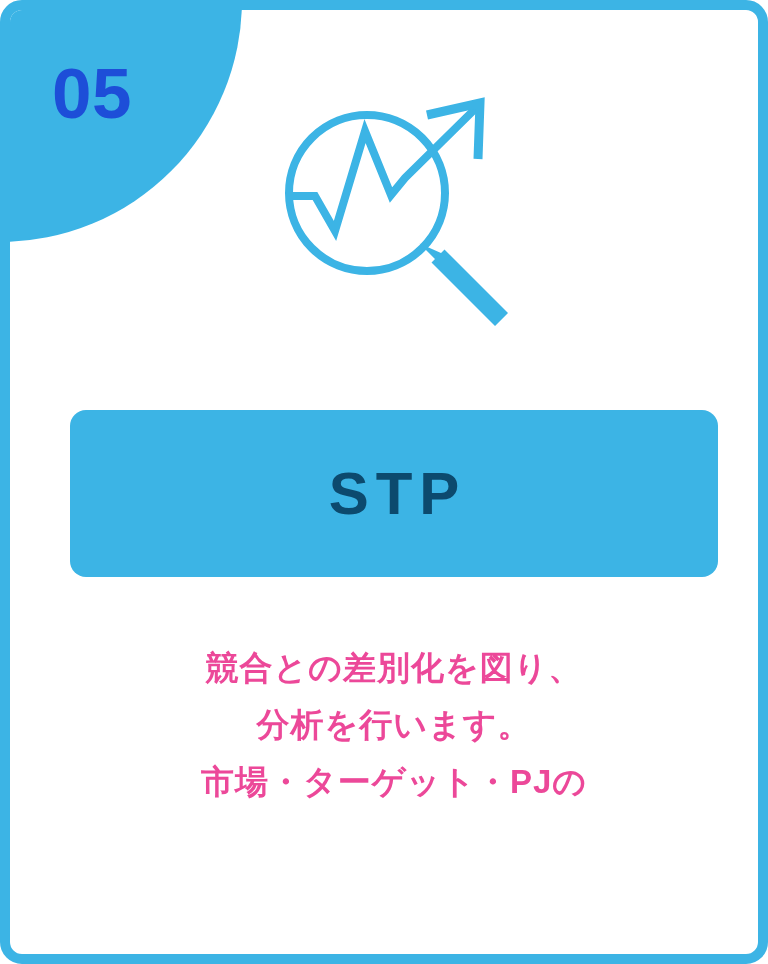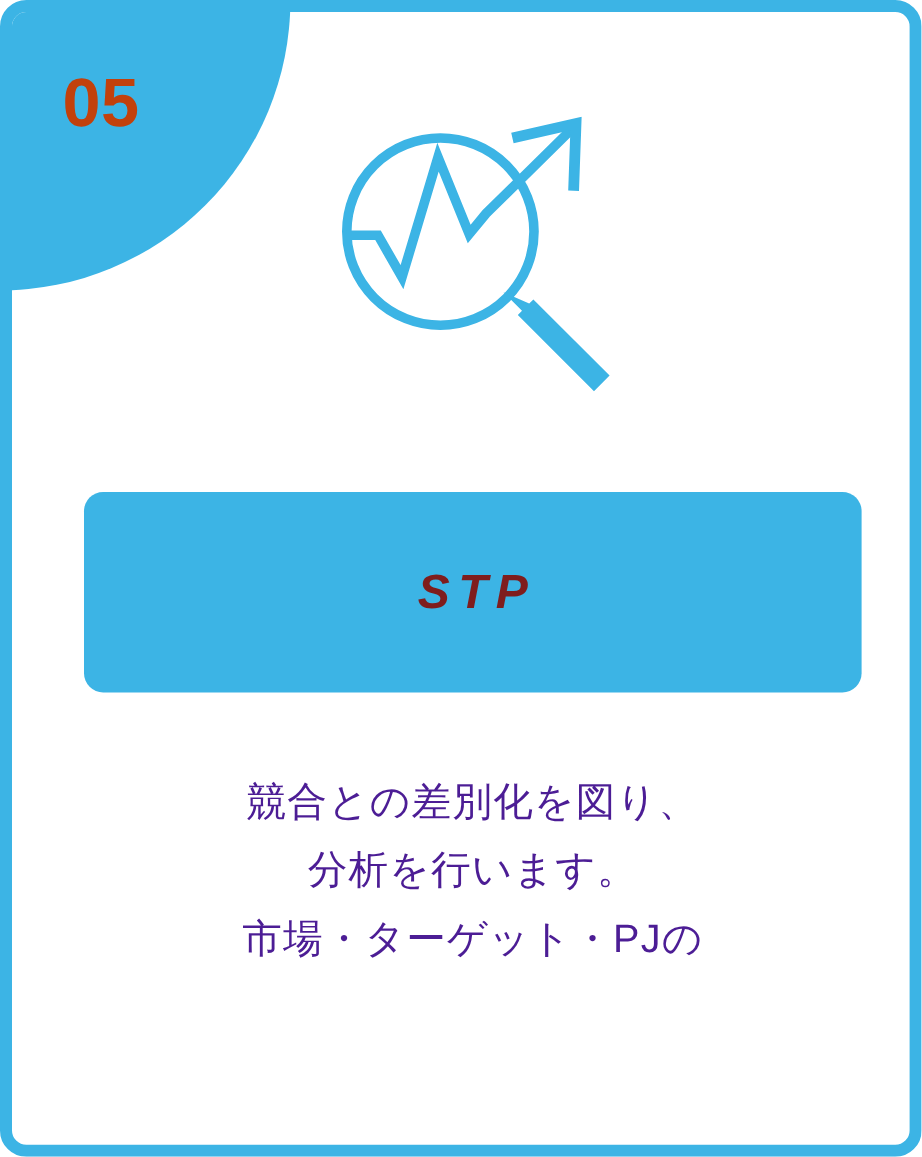--- a/index.html
+++ b/index.html
@@ -35,24 +35,24 @@
     height: 242px;
     background: #3cb4e5;
     border-bottom-right-radius: 100% 100%;
     border-top-left-radius: 22px;
     pointer-events: none;
   }
   .corner-number {
     position: absolute;
     left: 42px;
     top: 48px;
-    font-size: 57px;
+    font-size: 71px;
     font-weight: bold;
     line-height: 1;
-    color: #c2410c;
+    color: #1d4ed8;
     letter-spacing: 0.5px;
     user-select: none;
   }
 
   
   .icon-wrap {
     position: absolute;
     left: 0;
     top: 72px;
     width: 768px;
@@ -72,39 +72,38 @@
     top: 400px;
     width: 648px;
     height: 167px;
     background: #3cb4e5;
     border-radius: 16px;
     display: flex;
     align-items: center;
     justify-content: center;
   }
   .title-pill .label {
-    color: #7f1d1d;
-    font-size: 40px;
+    color: #0c4a6e;
+    font-size: 60px;
     font-weight: bold;
     letter-spacing: 7px;
     text-indent: 7px;
     line-height: 1;
-    font-style: italic;
   }
 
   
   .body-text {
     position: absolute;
     left: 64px;
     top: 630px;
     width: 640px;
     text-align: center;
-    color: #4c1d95;
+    color: #ec4899;
     font-size: 33px;
-    font-weight: normal;
+    font-weight: bold;
     line-height: 1.72;
     letter-spacing: 1px;
   }
   .body-text .line {
     display: block;
     white-space: nowrap;
   }
 </style>
 </head>
 <body>

